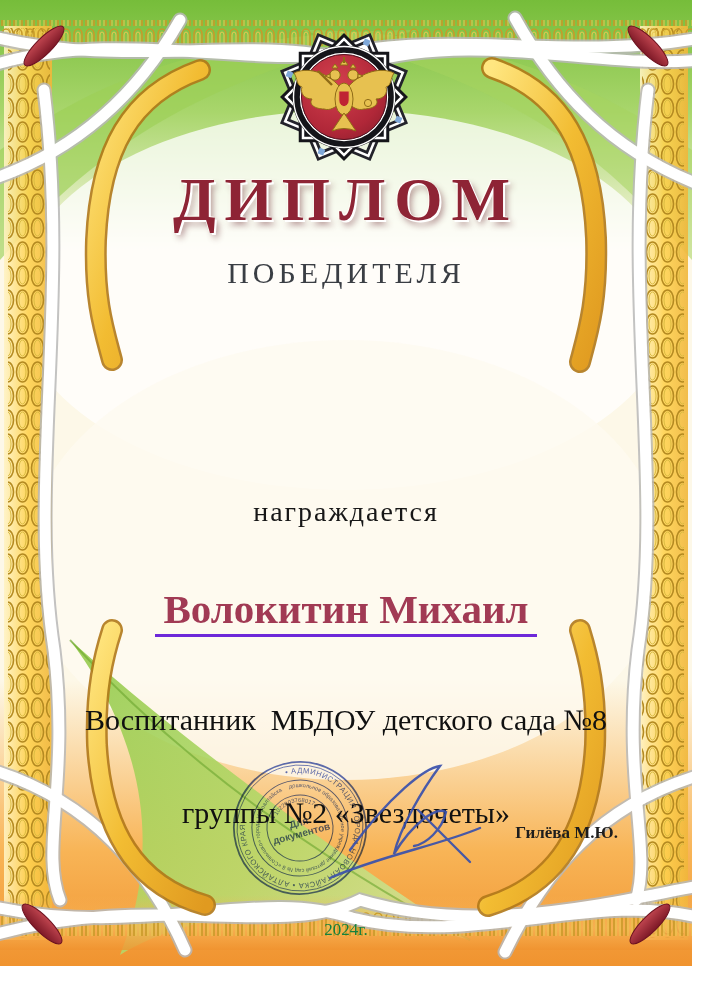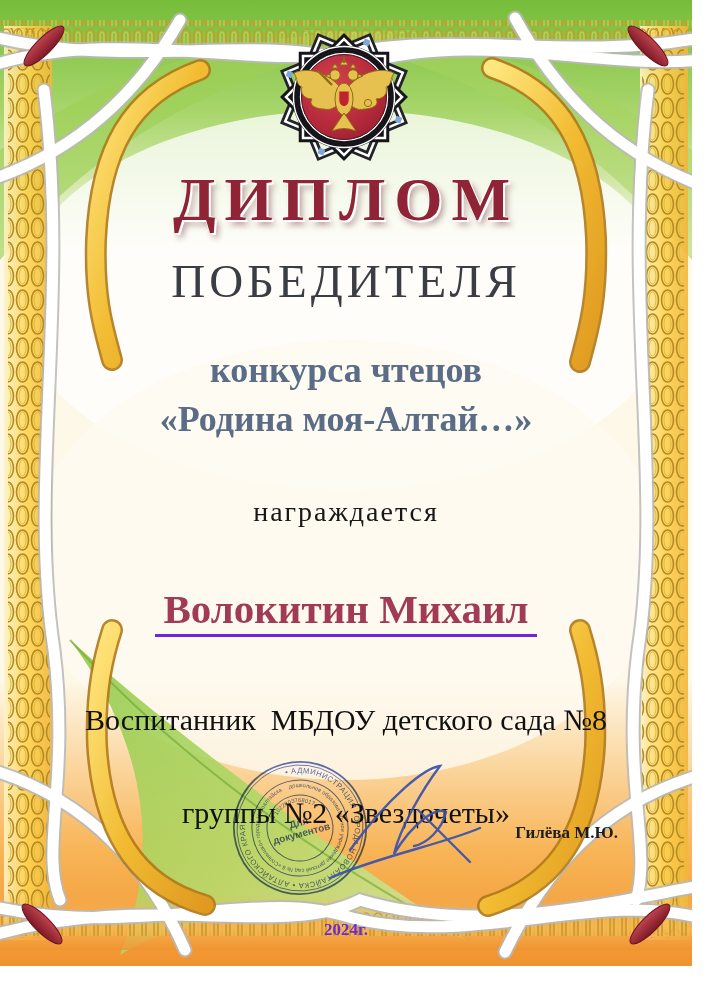--- a/index.html
+++ b/index.html
@@ -4,32 +4,32 @@
 <style>
   html,body{margin:0;padding:0;background:#ffffff;}
   .scan{position:relative;width:707px;height:1000px;background:#ffffff;overflow:hidden;
         font-family:"Liberation Serif",serif;}
   .diploma{position:absolute;left:0;top:0;width:692px;height:966px;overflow:hidden;background:#fdf8e8;}
   .frame-svg{position:absolute;left:0;top:0;z-index:0;}
   .textlayer{position:absolute;left:0;top:0;width:692px;height:966px;z-index:2;}
   .ctr{position:absolute;left:0;width:692px;text-align:center;}
   .title{top:168px;font-weight:700;font-size:62px;line-height:1;color:#8e2435;letter-spacing:9px;
          text-shadow:2px 2px 0 #ffffff,-1px -1px 0 #fffdf5,4px 5px 6px rgba(100,30,40,.45);}
-  .subtitle{top:258px;font-size:47px;line-height:1;color:#3a3e44;letter-spacing:4px;}
+  .subtitle{top:258px;font-size:30px;line-height:1;color:#3a3e44;letter-spacing:4px;}
   .contest{top:346px;font-weight:700;font-size:36px;line-height:49px;color:#5a6c86;}
   .award{top:498px;font-size:28px;line-height:1;color:#171717;letter-spacing:2px;}
   .namewrap{top:586px;}
   .name{display:inline-block;font-weight:700;font-size:41px;line-height:1.15;color:#a13a54;
         border-bottom:3px solid #6d28d9;padding:0 8px 1px;}
   .desc{top:642px;font-size:30px;line-height:31px;color:#101010;white-space:pre-wrap;}
   .sig-role{position:absolute;left:18px;top:806px;width:260px;text-align:center;
             font-weight:700;font-size:17px;line-height:21px;color:#1d1d1d;}
   .sig-name{position:absolute;left:458px;top:823px;width:160px;text-align:right;
             font-weight:700;font-size:17px;color:#1d1d1d;}
-  .year{top:920px;font-weight:700;font-size:17px;color:#6d28d9;}
+  .year{top:920px;font-weight:400;font-size:17px;color:#15803d;}
   .stamp{position:absolute;left:225px;top:753px;z-index:3;opacity:.84;mix-blend-mode:multiply;}
   .signature{position:absolute;left:320px;top:750px;z-index:4;}
   .stamp text{font-family:"Liberation Sans",sans-serif;fill:#3e53b5;}
 </style>
 </head>
 <body>
 
 <div class="scan">
  <div class="diploma">
 
@@ -191,24 +191,20 @@
         <line x1="-6" y1="-6" x2="-13" y2="-13" stroke-width="1.2"></line>
         <circle cx="12" cy="3" r="1.8"></circle>
         <path d="M-2.6,-3 h5.2 v4.5 q0,2.6 -2.6,3.4 q-2.6,-0.8 -2.6,-3.4 Z" fill="#bf2433" stroke="#e7c150" stroke-width="0.5"></path>
       </g>
     </g>
   </svg>
 
   <div class="textlayer">
     <div class="ctr title">ДИПЛОМ</div>
     <div class="ctr subtitle">ПОБЕДИТЕЛЯ</div>
-    <div class="ctr contest">
-      <div>конкурса чтецов</div>
-      <div>«Родина моя-Алтай…»</div>
-    </div>
     <div class="ctr award">награждается</div>
     <div class="ctr namewrap">
       <span class="name">Волокитин Михаил</span>
     </div>
     <div class="ctr desc">
       <div>Воспитанник  МБДОУ детского сада №8</div>
       <div>группы №2 «Звездочеты»</div>
     </div>
     <div class="sig-name">Гилёва М.Ю.</div>
     <div class="ctr year">2024г.</div>

